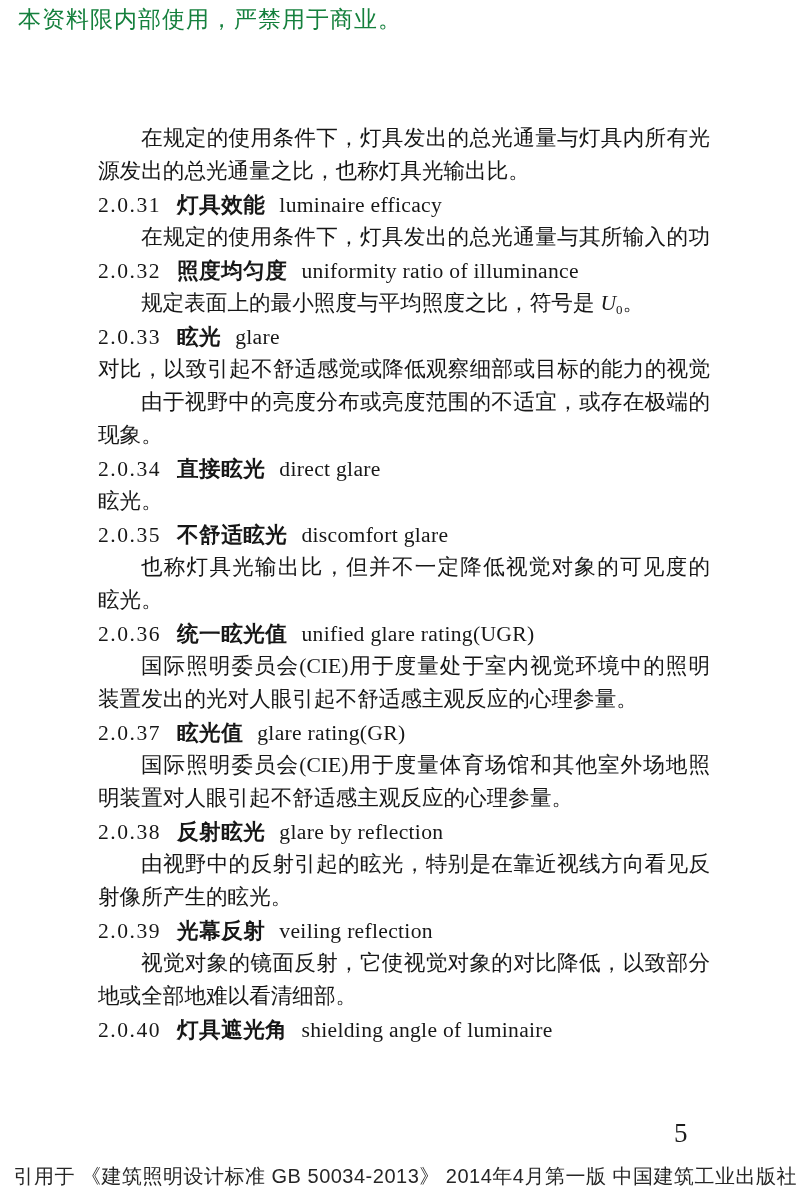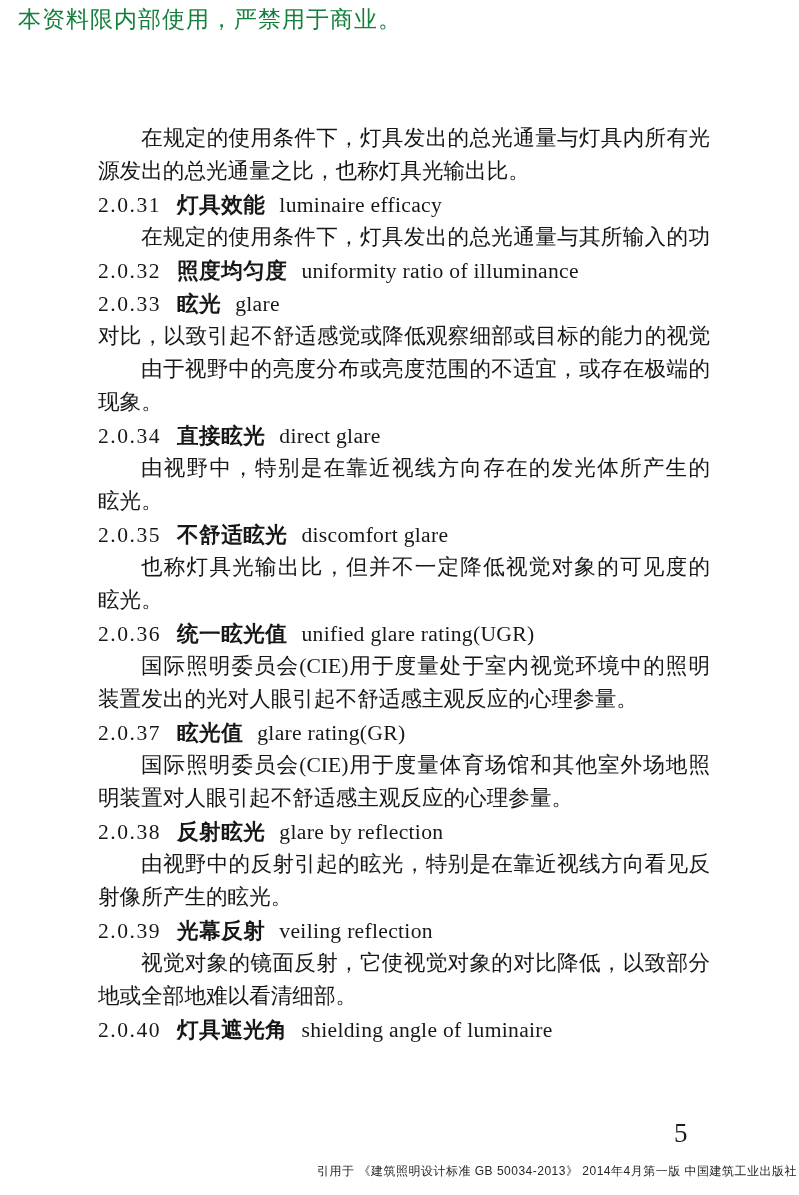--- a/index.html
+++ b/index.html
@@ -69,21 +69,21 @@
   .pagenum {
     position: absolute;
     left: 674px; top: 1118px;
     font-size: 27px;
     color: #1c1c1c;
   }
   .footer {
     position: absolute;
     right: 2px; top: 1163px;
     font-family: "Liberation Sans", "DejaVu Sans", sans-serif;
-    font-size: 12px;
+    font-size: 20px;
     letter-spacing: 0.5px;
     color: #262626;
     white-space: nowrap;
   }
 </style>
 </head>
 <body>
 
 <div class="watermark">本资料限内部使用，严禁用于商业。</div>
 
@@ -93,32 +93,34 @@
   <div class="line">源发出的总光通量之比，也称灯具光输出比。</div>
 
   <div class="line heading">
     <span class="num">2.0.31</span><span class="term">灯具效能</span><span class="en">luminaire efficacy</span>
   </div>
   <div class="line fill indent">在规定的使用条件下，灯具发出的总光通量与其所输入的功</div>
 
   <div class="line heading">
     <span class="num">2.0.32</span><span class="term">照度均匀度</span><span class="en">uniformity ratio of illuminance</span>
   </div>
+  <div class="line indent">
+    <span>规定表面上的最小照度与平均照度之比，符号是</span><span class="sym"><i>U</i><sub>0</sub></span><span>。</span>
+  </div>
 
   <div class="line heading">
     <span class="num">2.0.33</span><span class="term">眩光</span><span class="en">glare</span>
   </div>
   <div class="line fill">对比，以致引起不舒适感觉或降低观察细部或目标的能力的视觉</div>
   <div class="line fill indent">由于视野中的亮度分布或亮度范围的不适宜，或存在极端的</div>
   <div class="line">现象。</div>
 
   <div class="line heading">
     <span class="num">2.0.34</span><span class="term">直接眩光</span><span class="en">direct glare</span>
   </div>
-  <div class="line fill indent">由视野中，特别是在靠近视线方向存在的发光体所产生的</div>
   <div class="line">眩光。</div>
 
   <div class="line heading">
     <span class="num">2.0.35</span><span class="term">不舒适眩光</span><span class="en">discomfort glare</span>
   </div>
   <div class="line fill indent">也称灯具光输出比，但并不一定降低视觉对象的可见度的</div>
   <div class="line">眩光。</div>
 
   <div class="line heading">
     <span class="num">2.0.36</span><span class="term">统一眩光值</span><span class="en">unified glare rating(UGR)</span>

